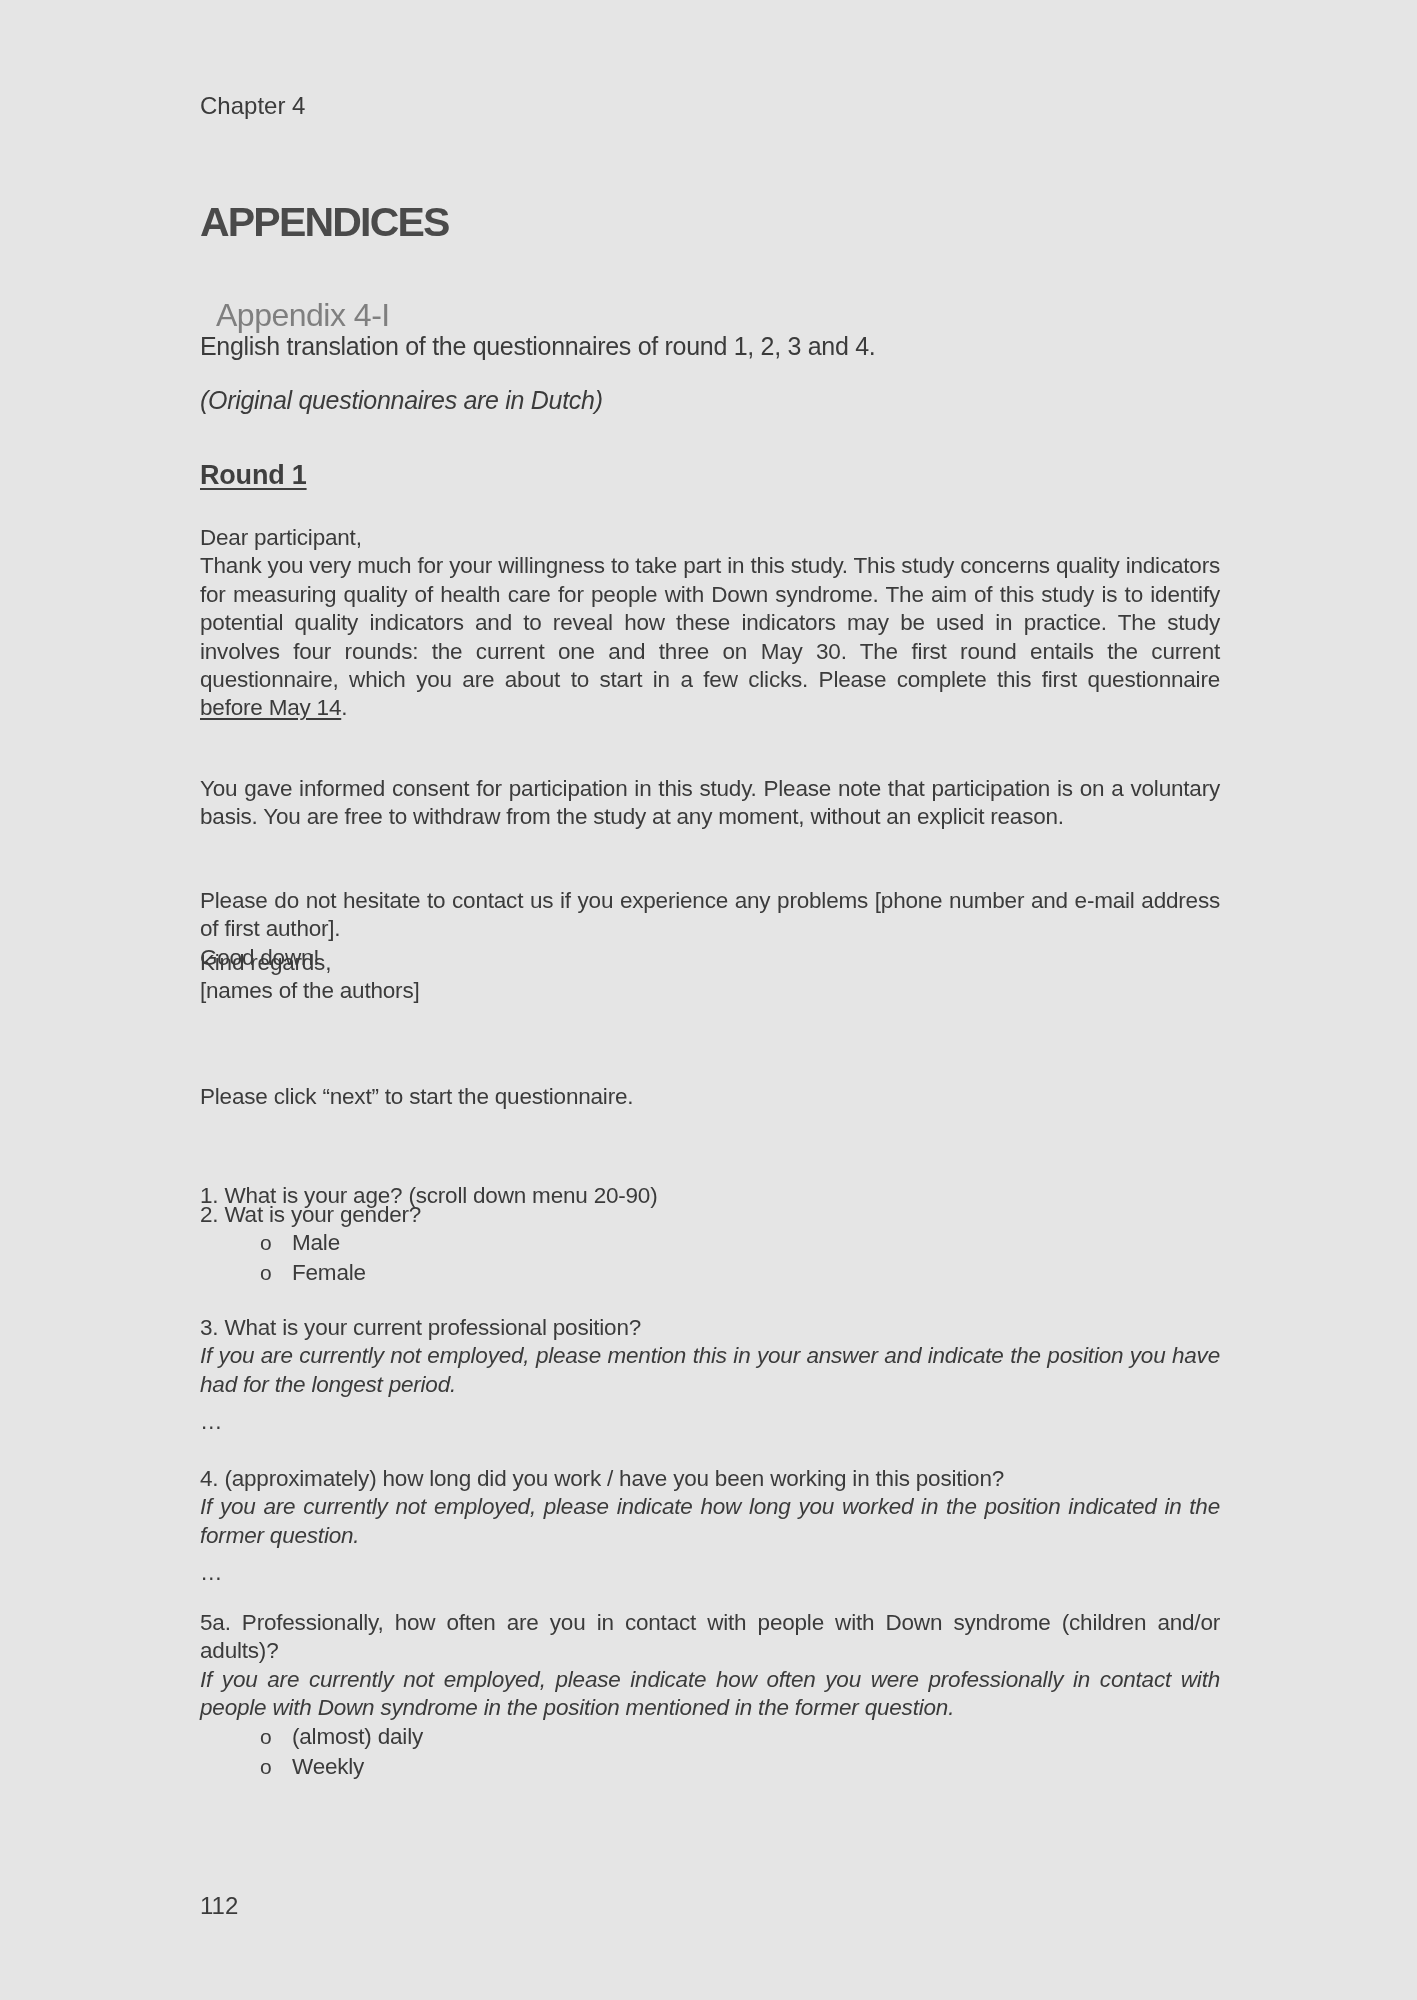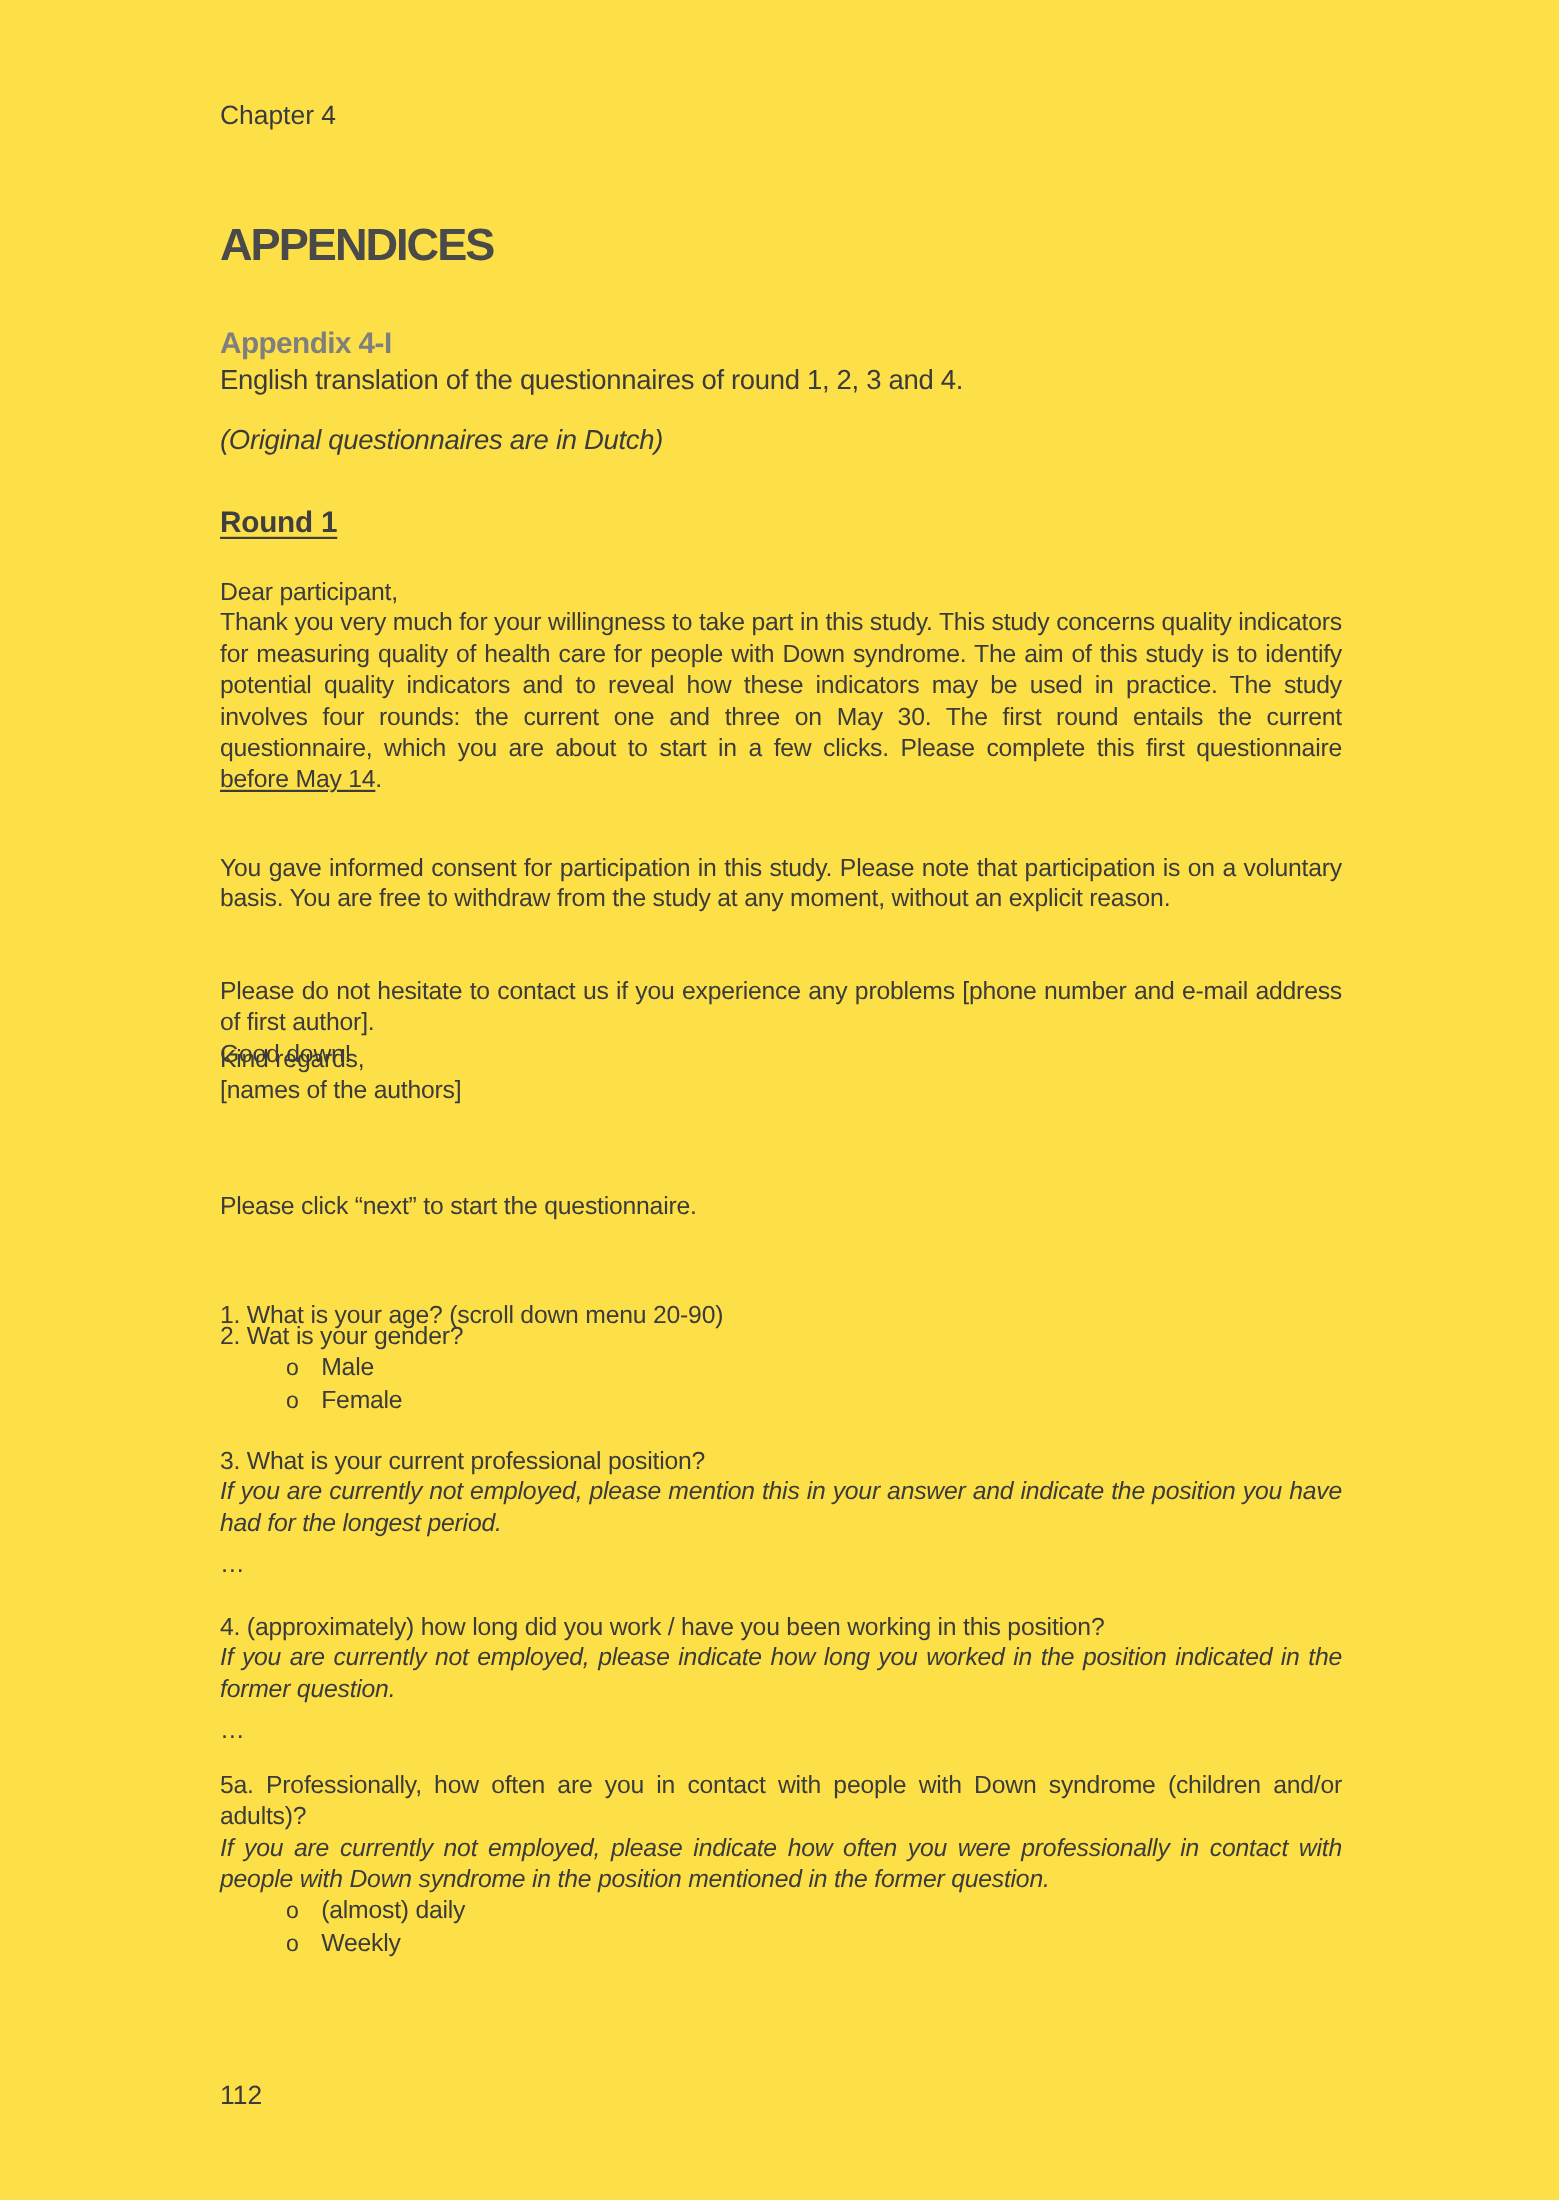--- a/index.html
+++ b/index.html
@@ -1,35 +1,35 @@
 <!DOCTYPE html>
 <html><head>
 <meta charset="utf-8">
 <style>
   html,body{margin:0;padding:0;background:#ffffff;}
   .page{
     position:relative;
     width:1417px;height:2000px;
-    background:#fde047;
+    background:#e5e5e5;
     font-family:"Liberation Sans", sans-serif;
     color:#3b3b3b;
     overflow:hidden;
   }
   .blk{position:absolute;left:200px;width:1020px;}
   .body-text{
     font-size:22.5px;line-height:28.4px;letter-spacing:-0.2px;
     color:#3b3b3b;
   }
   .just{text-align:justify;}
   .running-header{top:92px;font-size:24px;color:#3b3b3b;}
   .main-title{
     top:199px;font-size:41px;font-weight:600;letter-spacing:-1.8px;color:#4a4a4a;
   }
   .appendix-title{
-    top:297px;font-size:27px;font-weight:700;letter-spacing:-0.5px;color:#7f7f7f;
+    top:297px;font-size:32px;font-weight:400;letter-spacing:-0.5px;color:#7f7f7f;margin-left:16px;
   }
   .subtitle{top:332px;font-size:25px;letter-spacing:-0.3px;color:#3b3b3b;}
   .subtitle-note{top:386px;font-size:25px;letter-spacing:-0.3px;font-style:italic;color:#3b3b3b;}
   .section-title{
     top:461px;font-size:27px;font-weight:600;color:#3f3f3f;
     text-decoration:underline;text-underline-offset:4px;
   }
   .u{text-decoration:underline;text-underline-offset:3px;}
   .p1{top:524px;}
   .p2{top:775px;}

